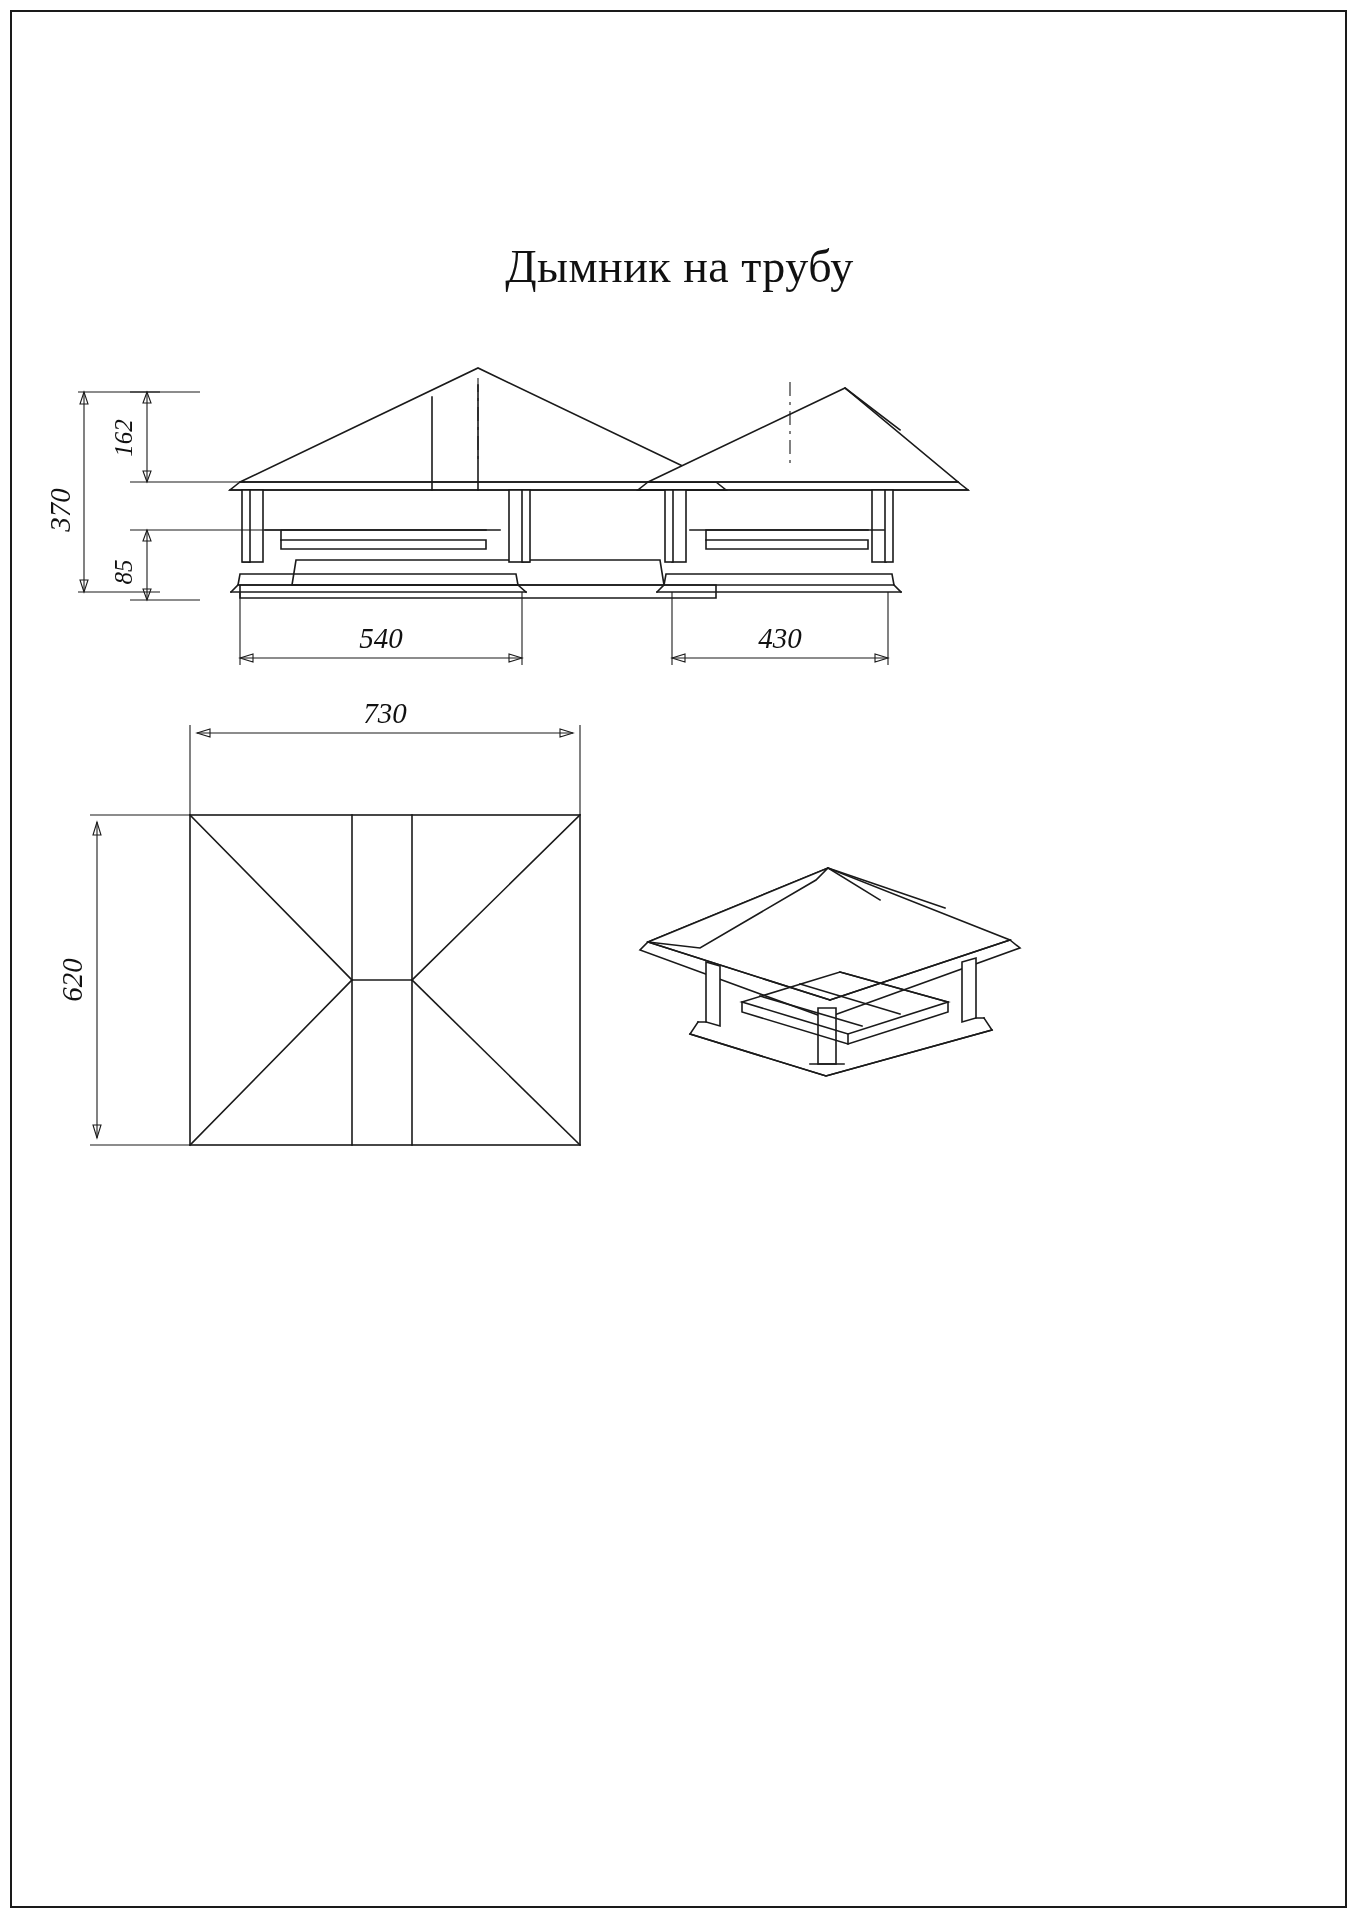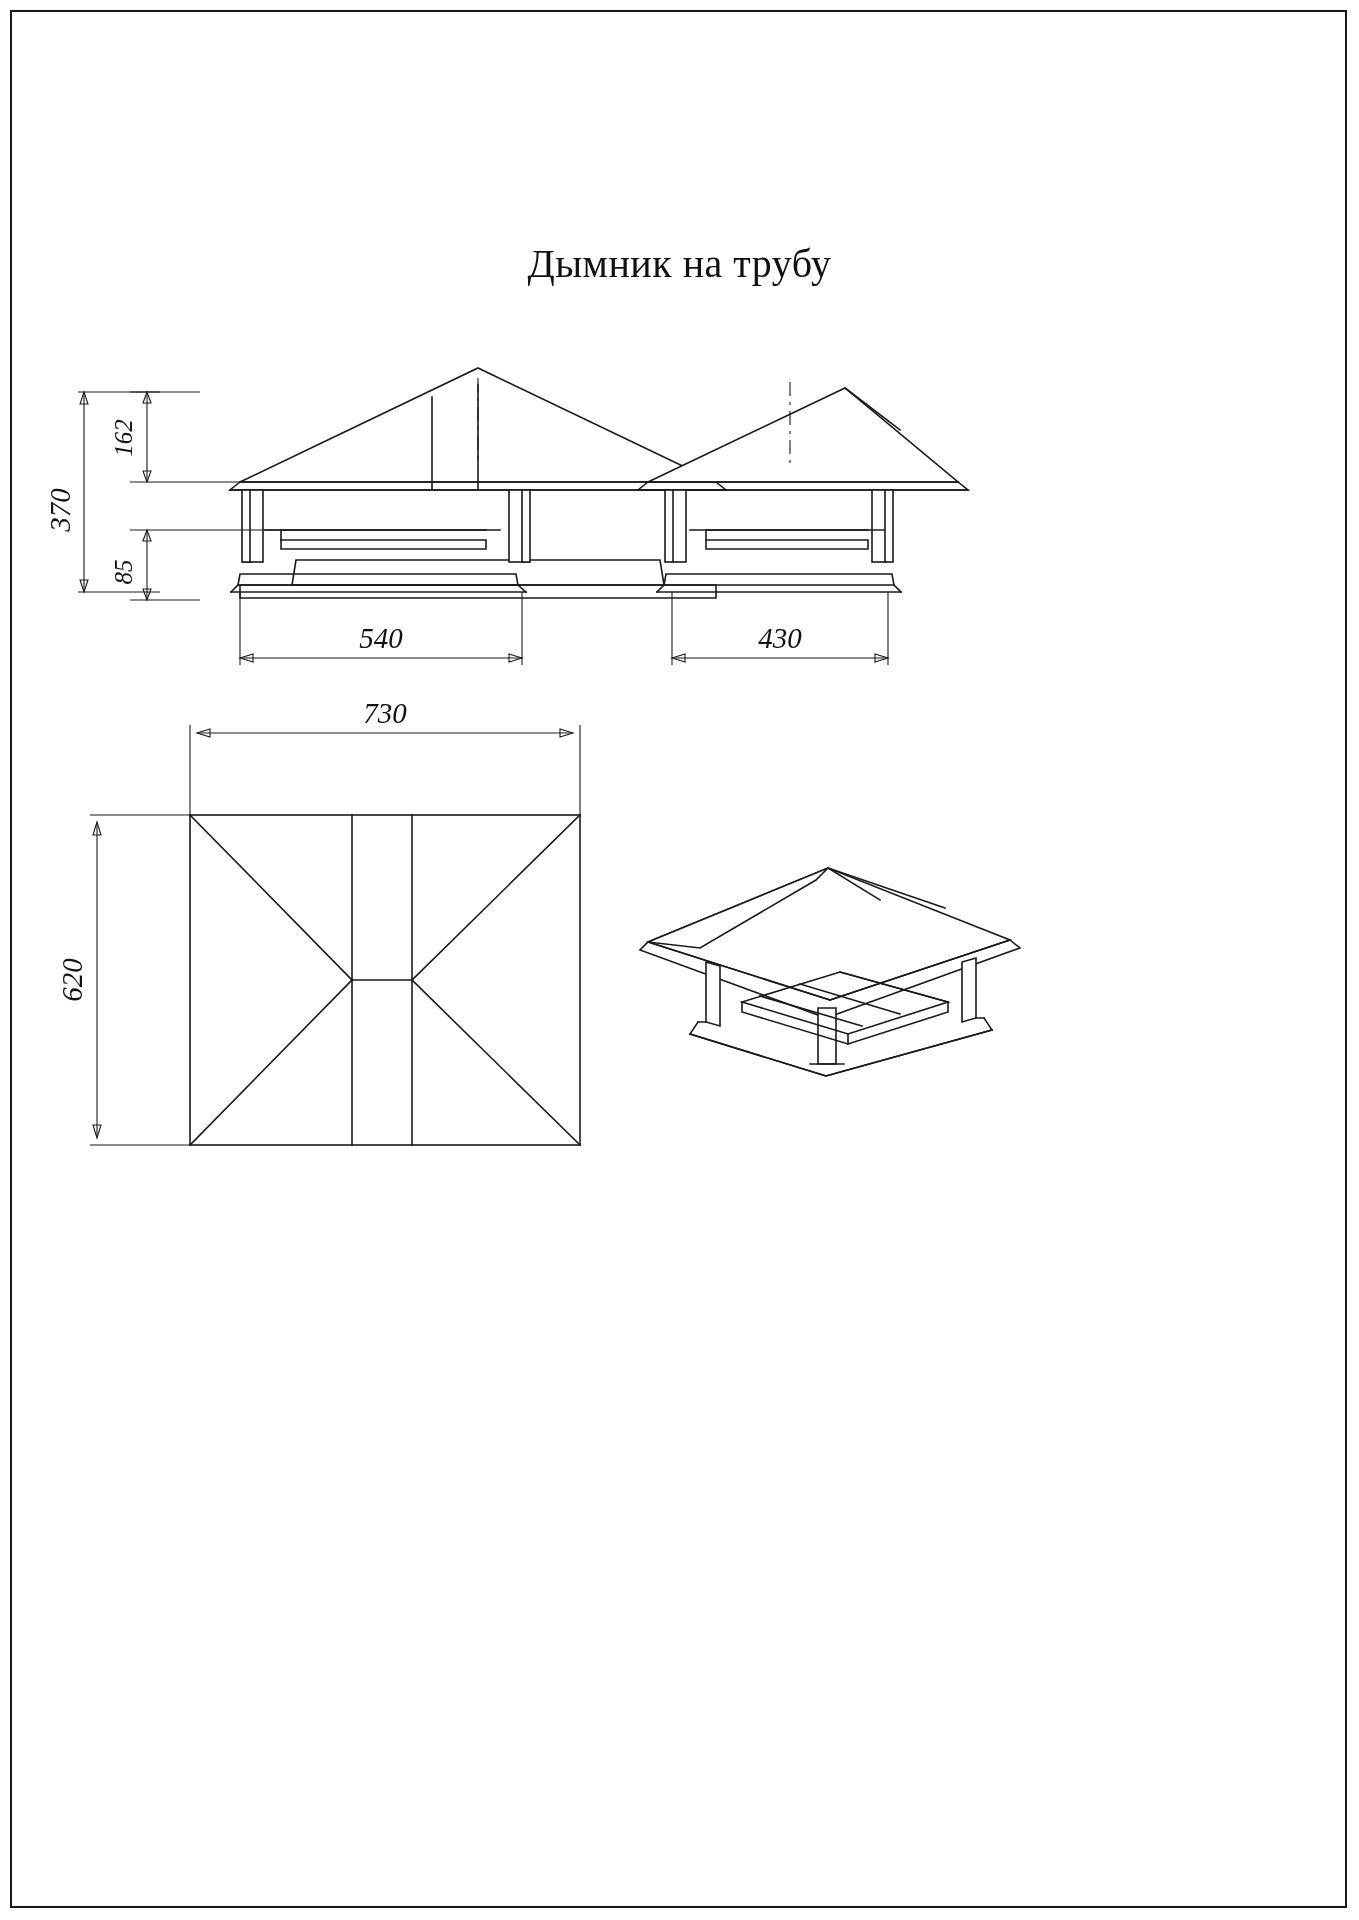--- a/index.html
+++ b/index.html
@@ -26,21 +26,21 @@
     border: 2px solid #1a1a1a;
     box-sizing: border-box;
   }
   #title {
     position: absolute;
     left: 0;
     top: 240px;
     width: 1359px;
     text-align: center;
     font-family: "Liberation Serif", serif;
-    font-size: 40px;
+    font-size: 46px;
     color: #111111;
     letter-spacing: 0.5px;
   }
   svg.draw {
     position: absolute;
     left: 0;
     top: 0;
     width: 1359px;
     height: 1920px;
   }

